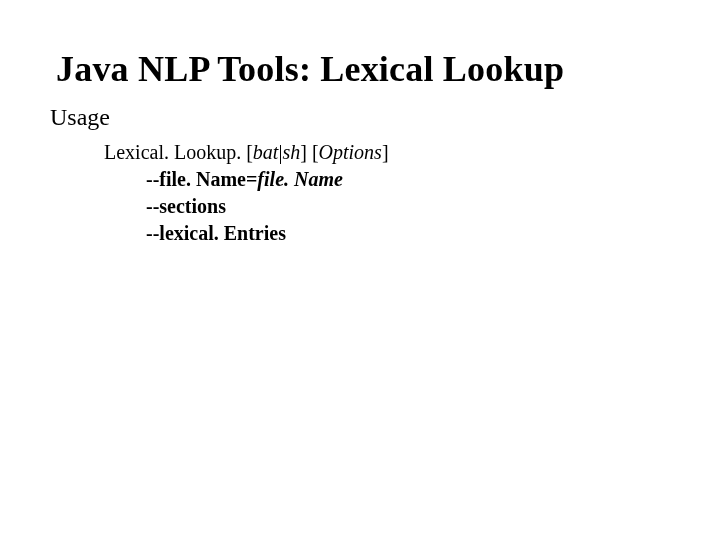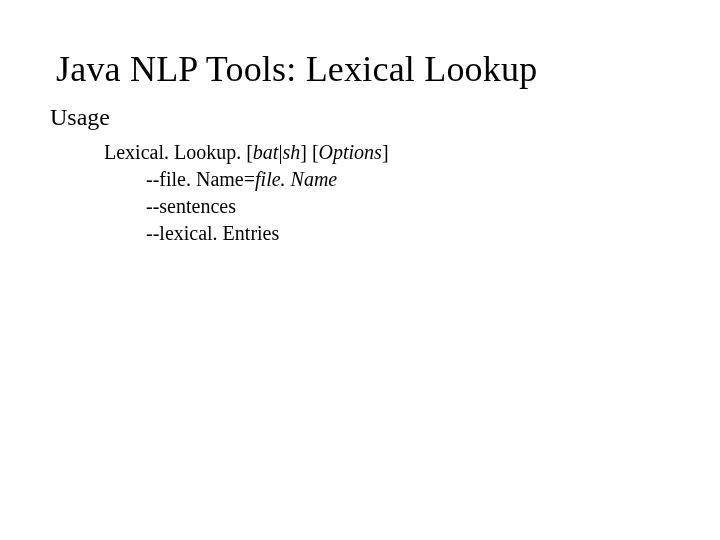--- a/index.html
+++ b/index.html
@@ -10,54 +10,55 @@
     body {
       width: 720px;
       height: 540px;
       background: #ffffff;
       font-family: "Times New Roman", Times, serif;
       color: #000000;
       padding: 48px 48px 48px 56px;
     }
     .title {
       font-size: 36px;
-      font-weight: normal;
+      font-weight: bold;
       margin-bottom: 14px;
       letter-spacing: 0.2px;
     }
     .usage {
       font-size: 24px;
       font-weight: normal;
       margin-bottom: 8px;
       margin-left: -6px;
     }
     .command-line {
       font-size: 20px;
       margin-left: 48px;
       line-height: 1.35;
     }
     .italic {
       font-style: italic;
     }
     .options-list {
       margin-left: 90px;
+      font-weight: bold;
     }
     .option-line {
       font-size: 20px;
       line-height: 1.35;
     }
   </style>
 </head>
 <body>
 
 <div class="title">Java NLP Tools: Lexical Lookup</div>
 
 <div class="usage">Usage</div>
 
 <div class="command-line">
   <span>Lexical. Lookup.</span><span> [</span><span class="italic">bat</span><span>|</span><span class="italic">sh</span><span>] [</span><span class="italic">Options</span><span>]</span>
 </div>
 
 <div class="options-list">
     <div class="option-line"><span>--file. Name=</span><span class="italic">file. Name</span></div>
-    <div class="option-line"><span>--sentences</span></div>
+    <div class="option-line"><span>--sections</span></div>
     <div class="option-line"><span>--lexical. Entries</span></div>
   </div>
 
 </body></html>

